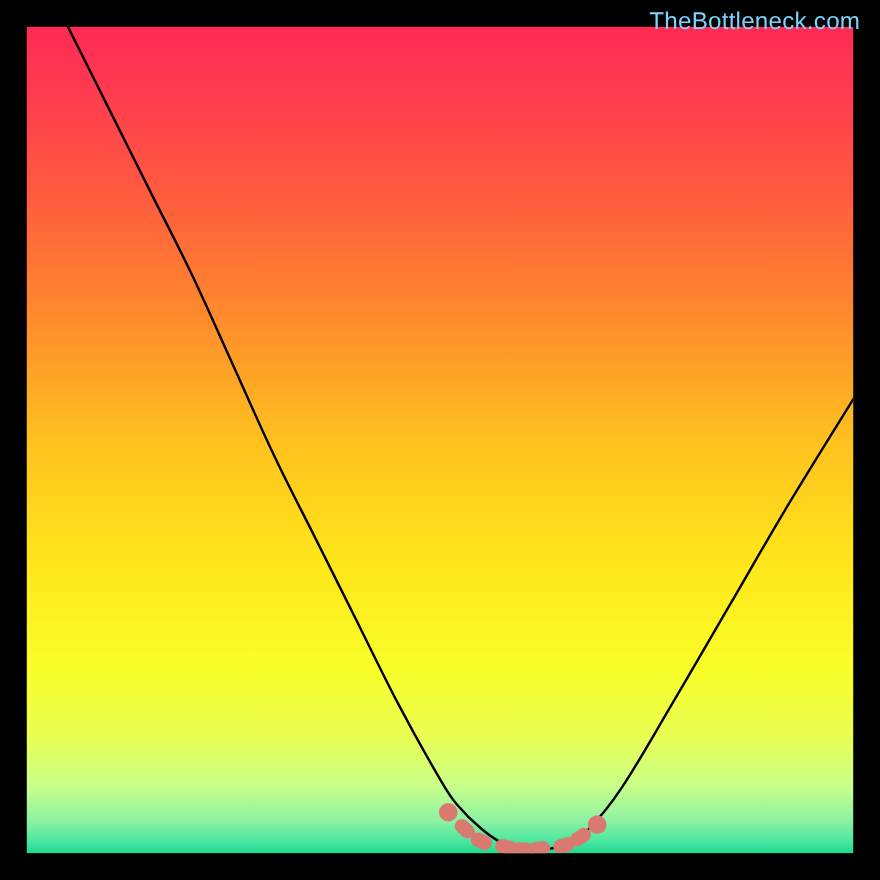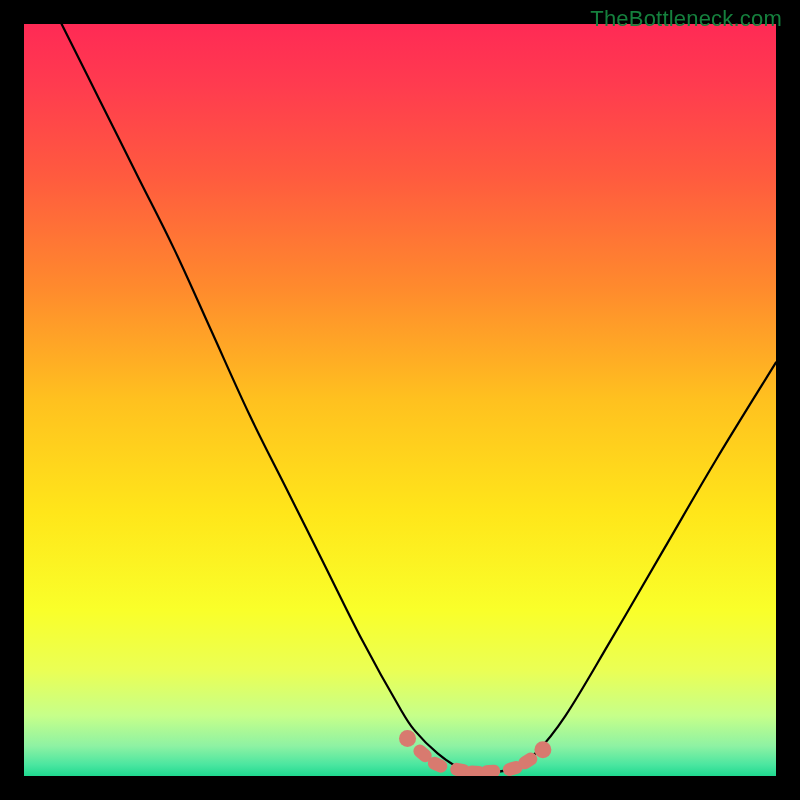--- a/index.html
+++ b/index.html
@@ -7,21 +7,21 @@
     width: 800px;
     height: 800px;
     background: #000;
     position: relative;
     font-family: Arial, Helvetica, sans-serif;
   }
   .watermark {
     position: absolute;
     top: 6px;
     right: 18px;
-    color: #15803d;
+    color: #7dd3fc;
     font-size: 22px;
     font-weight: 500;
     letter-spacing: 0.2px;
     z-index: 10;
   }
   .stage {
     position: absolute;
     left: 24px;
     top: 24px;
     width: 752px;

